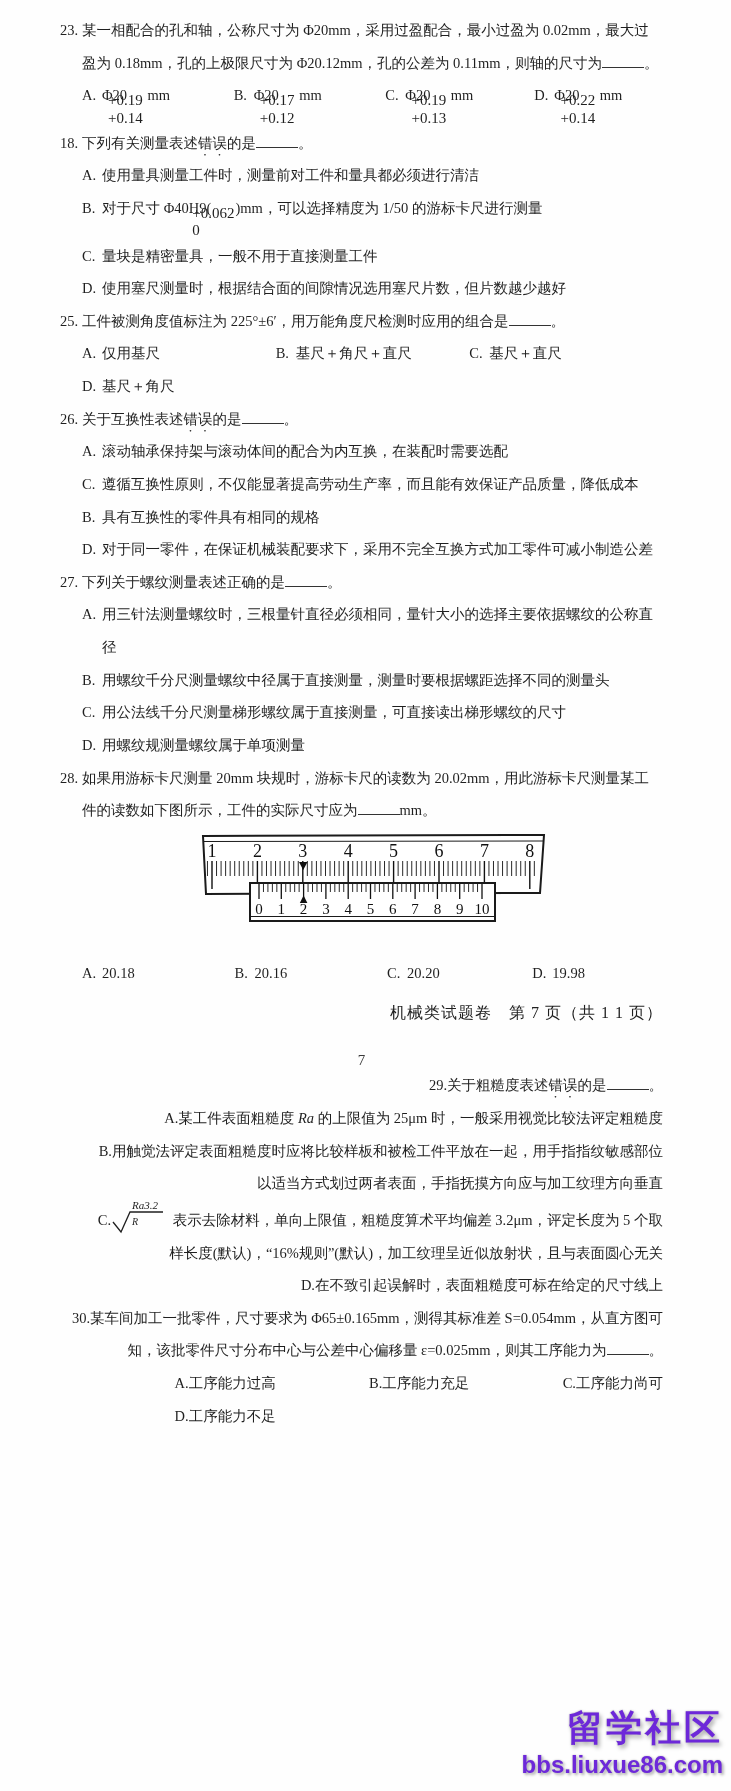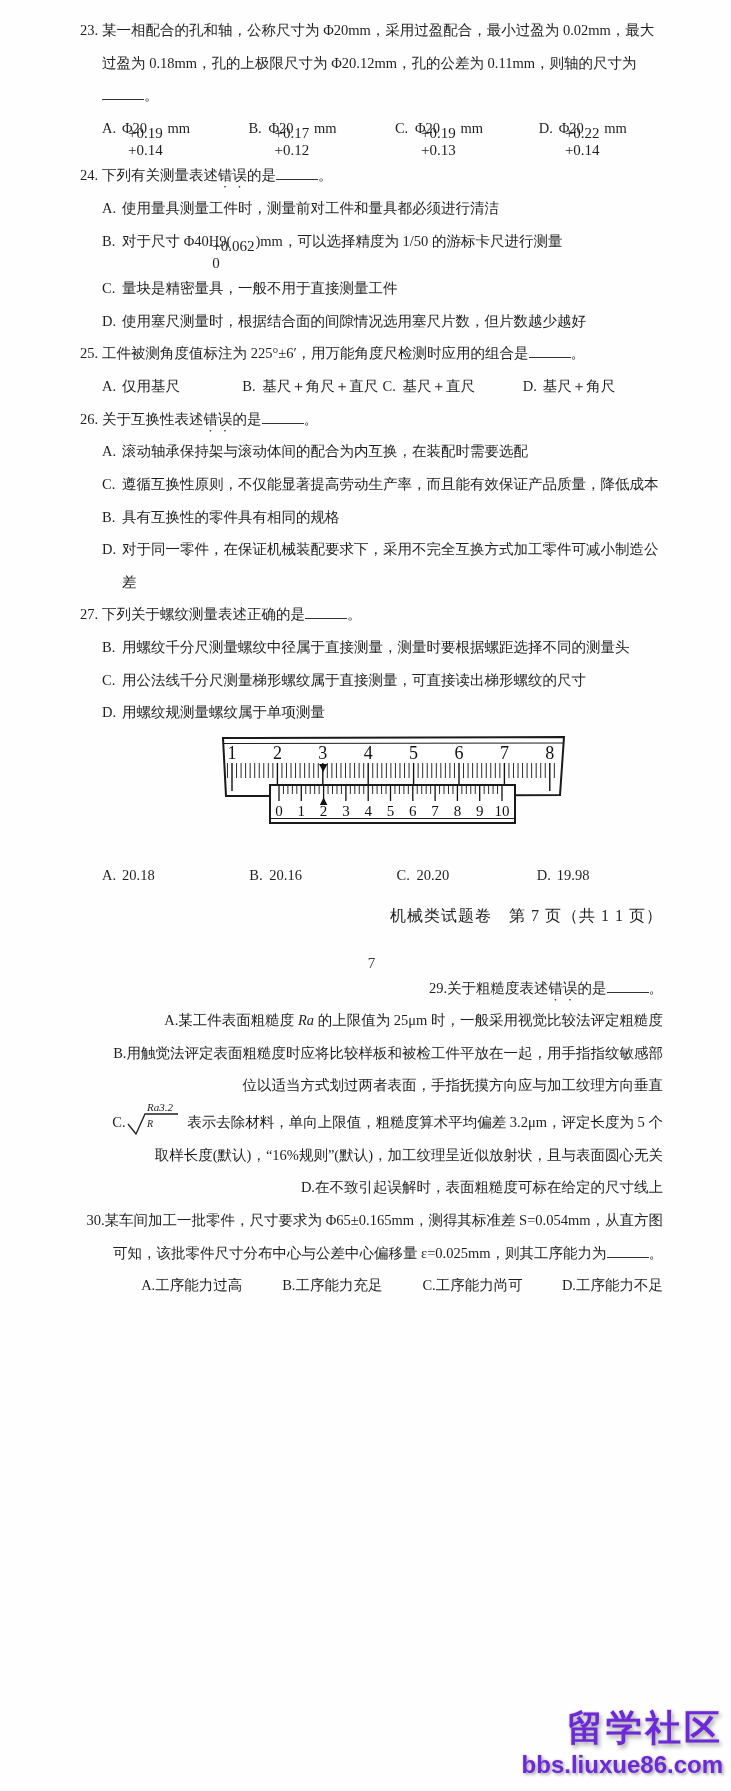--- a/index.html
+++ b/index.html
@@ -1,28 +1,28 @@
 <!DOCTYPE html>
 <html><head>
 <meta charset="utf-8">
 <style>
   html,body{margin:0;padding:0;}
   body{
     width:731px;height:1791px;position:relative;background:#fefefe;
     font-family:"Liberation Serif","DejaVu Serif",serif;
     color:#1f1f1f;font-size:14.5px;
   }
-  .sheet{padding:14px 68px 0 80px;}
+  .sheet{padding:14px 68px 0 60px;}
   .q{padding-left:22px;}
   .stem{margin:0;line-height:2.25;text-indent:-22px;}
   .qnum{display:inline-block;min-width:22px;text-indent:0;}
   .opts{margin:0;}
   .opt{line-height:2.25;padding-left:20px;text-indent:-20px;}
   .opts.rows .opt{display:block;}
-  .opts.cols2{display:grid;grid-template-columns:1fr 1fr 1fr 1fr;}
+  .opts.cols2{display:grid;grid-template-columns:1fr 1fr 1fr;}
   .opts.cols4{display:grid;grid-template-columns:1.05fr 1.05fr 1fr 0.9fr;}
   .opts.inline{display:grid;grid-template-columns:1.12fr 1.12fr 1.1fr 0.95fr;}
   .olabel{display:inline-block;min-width:20px;text-indent:0;}
   .blank{display:inline-block;width:42px;height:1em;border-bottom:1px solid #333;vertical-align:baseline;}
   .emph{
     -webkit-text-emphasis:filled dot;text-emphasis:filled dot;
     -webkit-text-emphasis-position:under;text-emphasis-position:under left;
   }
   .stack{
     display:inline-flex;flex-direction:column;align-items:flex-start;
@@ -63,21 +63,21 @@
               <span>+0.19</span>
               <span>+0.13</span>
             </span> mm</div>
           <div class="opt"><span class="olabel">D.</span>Φ20<span class="stack">
               <span>+0.22</span>
               <span>+0.14</span>
             </span> mm</div>
         </div>
       </div>
       <div class="q">
-        <p class="stem"><span class="qnum">24.</span>下列有关测量表述<span class="emph">错误</span>的是<span class="blank"></span>。</p>
+        <p class="stem"><span class="qnum">18.</span>下列有关测量表述<span class="emph">错误</span>的是<span class="blank"></span>。</p>
         <div class="opts rows">
           <div class="opt"><span class="olabel">A.</span>使用量具测量工件时，测量前对工件和量具都必须进行清洁</div>
           <div class="opt"><span class="olabel">B.</span>对于尺寸 Φ40H9(<span class="stack">
               <span>+0.062</span>
               <span>0</span>
             </span>)mm，可以选择精度为 1/50 的游标卡尺进行测量</div>
           <div class="opt"><span class="olabel">C.</span>量块是精密量具，一般不用于直接测量工件</div>
           <div class="opt"><span class="olabel">D.</span>使用塞尺测量时，根据结合面的间隙情况选用塞尺片数，但片数越少越好</div>
         </div>
       </div>
@@ -95,26 +95,28 @@
         <div class="opts rows">
           <div class="opt"><span class="olabel">A.</span>滚动轴承保持架与滚动体间的配合为内互换，在装配时需要选配</div>
           <div class="opt"><span class="olabel">C.</span>遵循互换性原则，不仅能显著提高劳动生产率，而且能有效保证产品质量，降低成本</div>
           <div class="opt"><span class="olabel">B.</span>具有互换性的零件具有相同的规格</div>
           <div class="opt"><span class="olabel">D.</span>对于同一零件，在保证机械装配要求下，采用不完全互换方式加工零件可减小制造公差</div>
         </div>
       </div>
       <div class="q">
         <p class="stem"><span class="qnum">27.</span>下列关于螺纹测量表述正确的是<span class="blank"></span>。</p>
         <div class="opts rows">
+          <div class="opt"><span class="olabel">A.</span>用三针法测量螺纹时，三根量针直径必须相同，量针大小的选择主要依据螺纹的公称直径</div>
           <div class="opt"><span class="olabel">B.</span>用螺纹千分尺测量螺纹中径属于直接测量，测量时要根据螺距选择不同的测量头</div>
           <div class="opt"><span class="olabel">C.</span>用公法线千分尺测量梯形螺纹属于直接测量，可直接读出梯形螺纹的尺寸</div>
           <div class="opt"><span class="olabel">D.</span>用螺纹规测量螺纹属于单项测量</div>
         </div>
       </div>
       <div class="q">
+        <p class="stem"><span class="qnum">28.</span>如果用游标卡尺测量 20mm 块规时，游标卡尺的读数为 20.02mm，用此游标卡尺测量某工件的读数如下图所示，工件的实际尺寸应为<span class="blank"></span>mm。</p>
         <div class="figure"><svg viewBox="0 0 346 118" width="346" height="118">
             <polygon points="3,3 344,2 340,60 6,61" fill="#fff" stroke="#1a1a1a" stroke-width="2"></polygon>
             <line x1="4" y1="8.5" x2="343" y2="8" stroke="#1a1a1a" stroke-width="1"></line>
             <line x1="7.46" y1="28" x2="7.46" y2="43" stroke="#111" stroke-width="0.9"></line>
             <line x1="12" y1="28" x2="12" y2="56" stroke="#111" stroke-width="1.4"></line>
             <line x1="16.54" y1="28" x2="16.54" y2="43" stroke="#111" stroke-width="0.9"></line>
             <line x1="21.08" y1="28" x2="21.08" y2="43" stroke="#111" stroke-width="0.9"></line>
             <line x1="25.62" y1="28" x2="25.62" y2="43" stroke="#111" stroke-width="0.9"></line>
             <line x1="30.16" y1="28" x2="30.16" y2="43" stroke="#111" stroke-width="0.9"></line>
             <line x1="34.7" y1="28" x2="34.7" y2="43" stroke="#111" stroke-width="0.9"></line>

